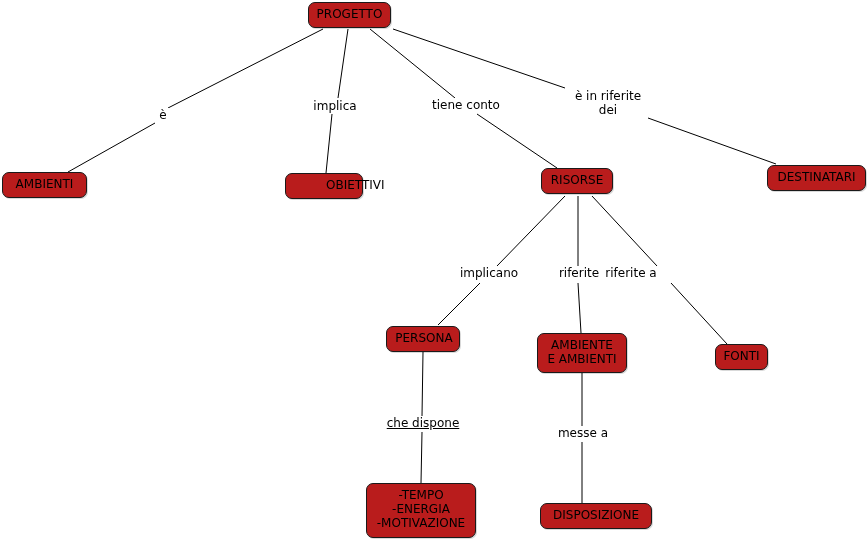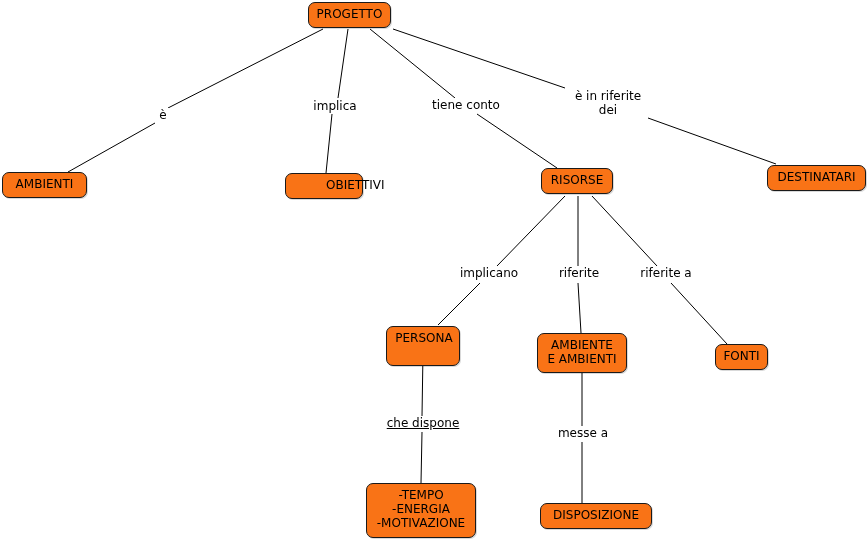--- a/index.html
+++ b/index.html
@@ -20,21 +20,21 @@
       left: 0; top: 0;
       width: 868px; height: 540px;
     }
     #links line {
       stroke: #000000;
       stroke-width: 1;
     }
     .node {
       position: absolute;
       box-sizing: border-box;
-      background: #f97316;
+      background: #b91c1c;
       border: 1px solid #1a1a1a;
       border-radius: 7px;
       font-size: 12px;
       line-height: 14px;
       text-align: center;
       padding: 4px 6px;
       white-space: pre-line;
       cursor: pointer;
       box-shadow: 1px 1px 0 rgba(0,0,0,0.15);
     }
@@ -79,31 +79,31 @@
 
   <line x1="582" y1="373" x2="582" y2="426"></line>
   <line x1="582" y1="442" x2="582" y2="503"></line>
 </svg>
 
 <div class="node" style="left:308px; top:2px; width:83px; height:26px;">PROGETTO</div>
 <div class="node" style="left:2px; top:172px; width:85px; height:26px;">AMBIENTI</div>
 <div class="node" style="left:285px; top:173px; width:78px; height:26px;padding-left:40px;">OBIETTIVI</div>
 <div class="node" style="left:541px; top:168px; width:72px; height:26px;">RISORSE</div>
 <div class="node" style="left:767px; top:165px; width:99px; height:26px;border-radius:7px;">DESTINATARI</div>
-<div class="node" style="left:386px; top:326px; width:74px; height:40px;padding-left:8px;">PERSONA</div>
+<div class="node" style="left:386px; top:326px; width:74px; height:26px;padding-left:8px;">PERSONA</div>
 <div class="node" style="left:537px; top:333px; width:90px; height:40px;">AMBIENTE
 E AMBIENTI</div>
 <div class="node" style="left:715px; top:344px; width:53px; height:26px;">FONTI</div>
 <div class="node" style="left:366px; top:483px; width:110px; height:55px;">-TEMPO
 -ENERGIA
 -MOTIVAZIONE</div>
 <div class="node" style="left:540px; top:503px; width:112px; height:26px;">DISPOSIZIONE</div>
 
 <div class="label" style="left:155px; top:108px; width:14px;">è</div>
 <div class="label" style="left:309px; top:99px; width:50px;">implica</div>
 <div class="label" style="left:428px; top:98px; width:74px;">tiene conto</div>
 <div class="label" style="left:563px; top:89px; width:88px;">è in riferite
 dei</div>
 <div class="label" style="left:457px; top:266px; width:62px;">implicano</div>
 <div class="label" style="left:555px; top:266px; width:46px;">riferite</div>
-<div class="label" style="left:635px; top:266px; width:60px;">riferite a</div>
+<div class="label" style="left:600px; top:266px; width:60px;">riferite a</div>
 <div class="label" style="left:383px; top:416px; width:78px;text-decoration:underline;">che dispone</div>
 <div class="label" style="left:554px; top:426px; width:56px;">messe a</div>
 
 </body></html>

